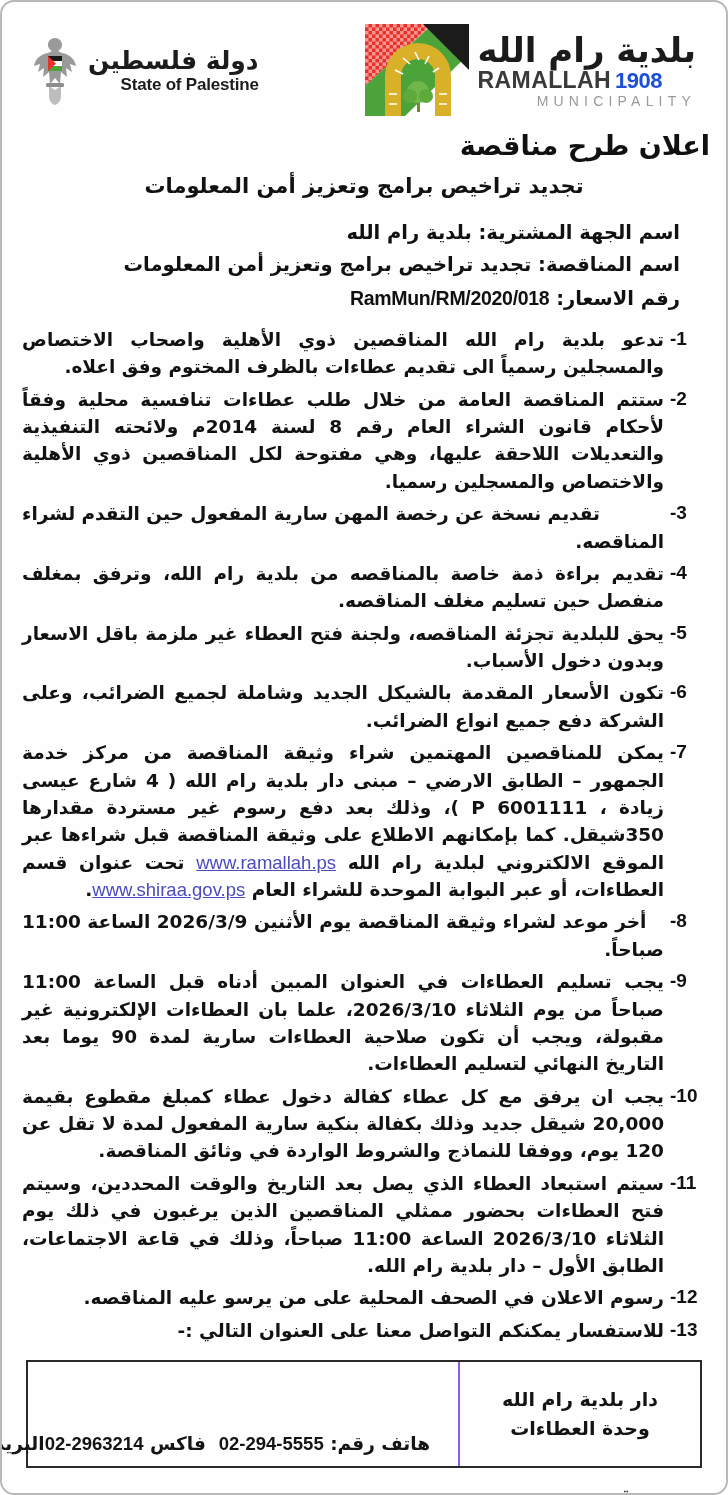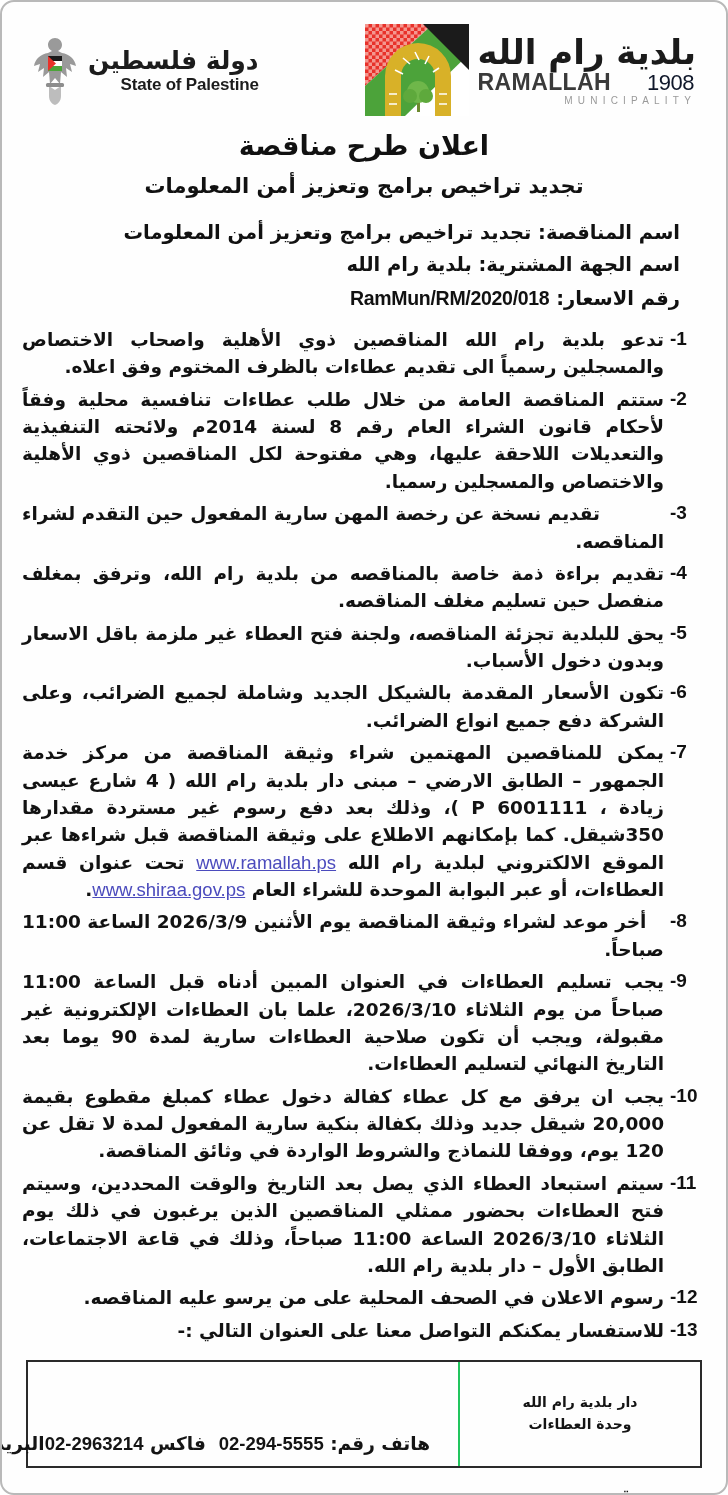--- a/index.html
+++ b/index.html
@@ -82,51 +82,51 @@
     font-size: 34px;
     font-weight: bold;
     color: #1b1b1b;
     direction: rtl;
     line-height: 1.1;
     white-space: nowrap;
   }
   .ram-en-row {
     display: flex;
     align-items: baseline;
-    gap: 12px;
+    gap: 4px;
     font-family: "Liberation Sans", sans-serif;
   }
   .ram-en {
     font-size: 23px;
     font-weight: bold;
     color: #3a3a3a;
     letter-spacing: 0.4px;
   }
   .ram-year {
     font-size: 22px;
-    font-weight: normal;
-    color: #0f172a;
+    font-weight: bold;
+    color: #1d4ed8;
     letter-spacing: -0.5px;
-    margin-left: 24px;
   }
   .ram-sub {
-    font-size: 10px;
+    font-size: 14px;
     color: #9a9a9a;
     letter-spacing: 5.2px;
     font-family: "Liberation Sans", sans-serif;
     margin-top: 2px;
   }
 
   
   .title-block { text-align: center; margin-top: 8px; }
   .main-title {
     font-size: 27px;
     font-weight: bold;
     color: #111;
     letter-spacing: -0.5px;
+    text-align: right;
   }
   .sub-title {
     font-size: 21px;
     font-weight: bold;
     color: #111;
     margin-top: 13px;
   }
 
   .meta-block {
     text-align: right;
@@ -200,24 +200,24 @@
     display: flex;
     flex-direction: row;
     min-height: 104px;
   }
   .contact-right {
     flex: 0 0 240px;
     display: flex;
     flex-direction: column;
     align-items: center;
     justify-content: center;
-    font-size: 14px;
+    font-size: 19px;
     font-weight: bold;
     line-height: 1.55;
-    border-left: 2px solid #22c55e;
+    border-left: 2px solid #8b5cf6;
     text-align: center;
   }
   .contact-left {
     flex: 1 1 auto;
     display: flex;
     flex-direction: row;
     align-items: flex-end;
     justify-content: center;
     padding: 8px 28px 8px 10px;
     box-sizing: border-box;
@@ -310,26 +310,26 @@
 
   </div>
 
   <div class="title-block">
     <div class="main-title">اعلان طرح مناقصة</div>
     <div class="sub-title">تجديد تراخيص برامج وتعزيز أمن المعلومات</div>
   </div>
 
   <div class="meta-block">
     <div class="meta-line">
+      <span>اسم الجهة المشترية:</span>
+      <span>بلدية رام الله</span>
+    </div>
+    <div class="meta-line">
       <span>اسم المناقصة:</span>
       <span>تجديد تراخيص برامج وتعزيز أمن المعلومات</span>
-    </div>
-    <div class="meta-line">
-      <span>اسم الجهة المشترية:</span>
-      <span>بلدية رام الله</span>
     </div>
     <div class="meta-line">
       <span>رقم الاسعار:</span>
       <span class="ltr">RamMun/RM/2020/018</span>
     </div>
   </div>
 
   <div class="clauses">
 
     <div class="clause">

